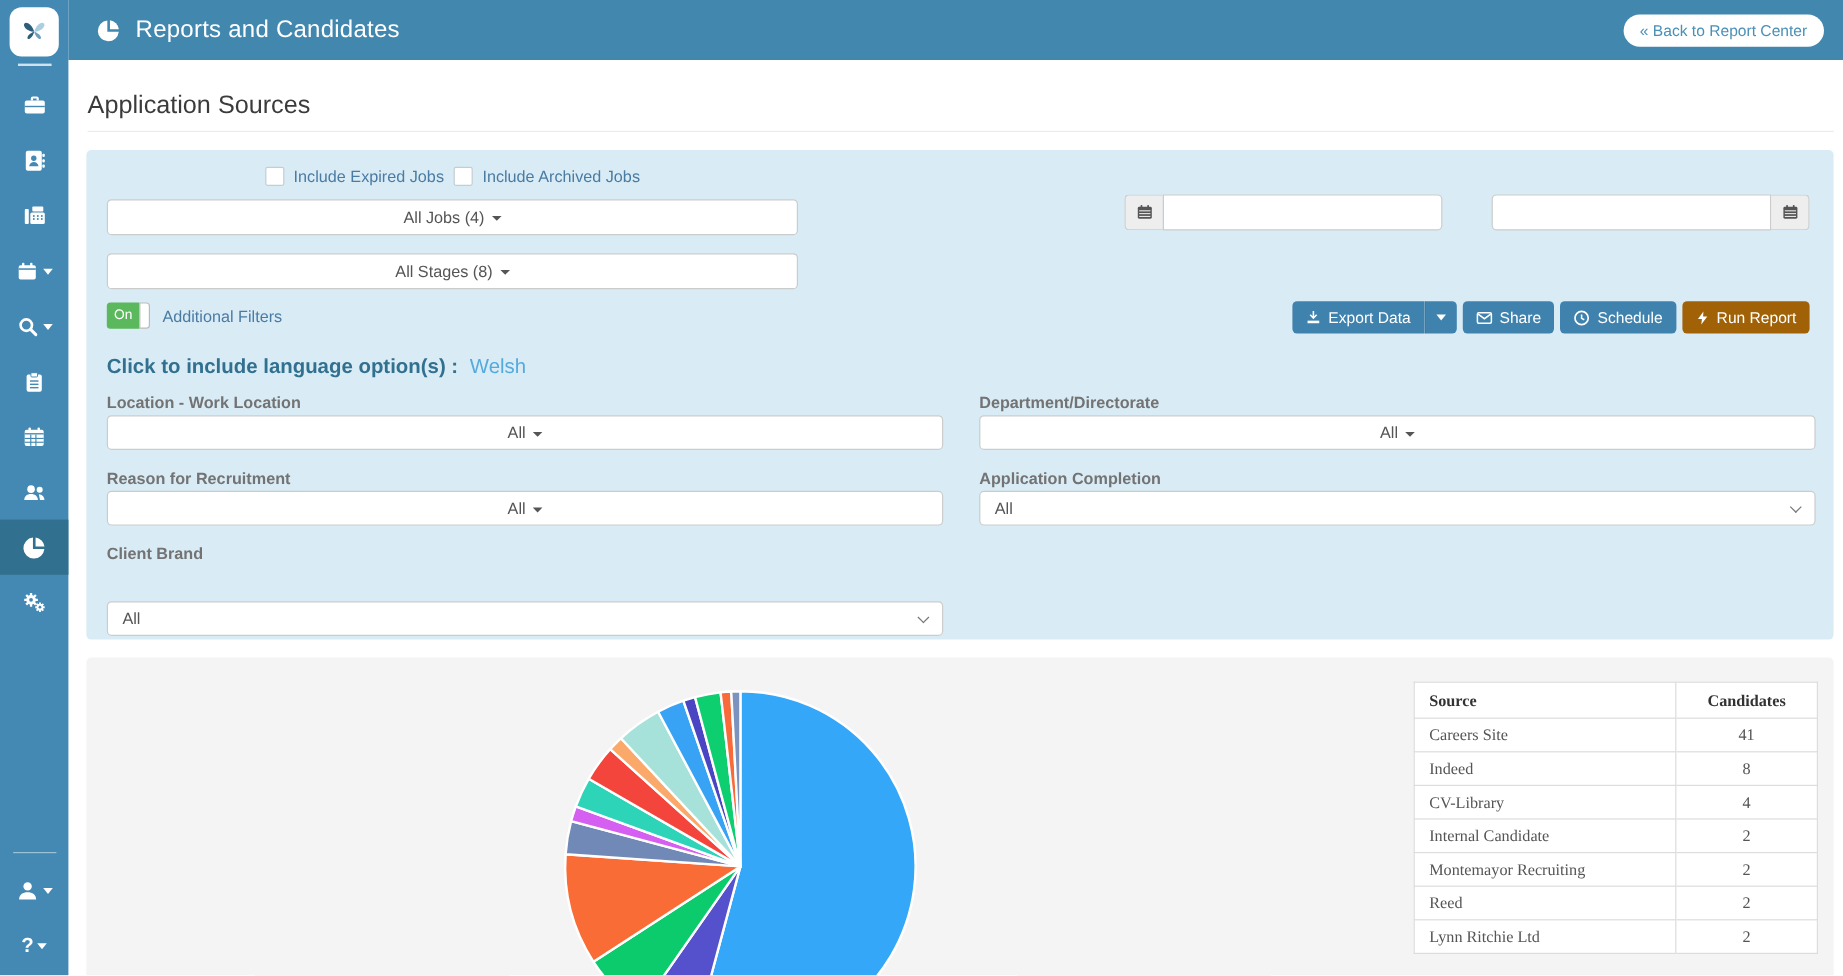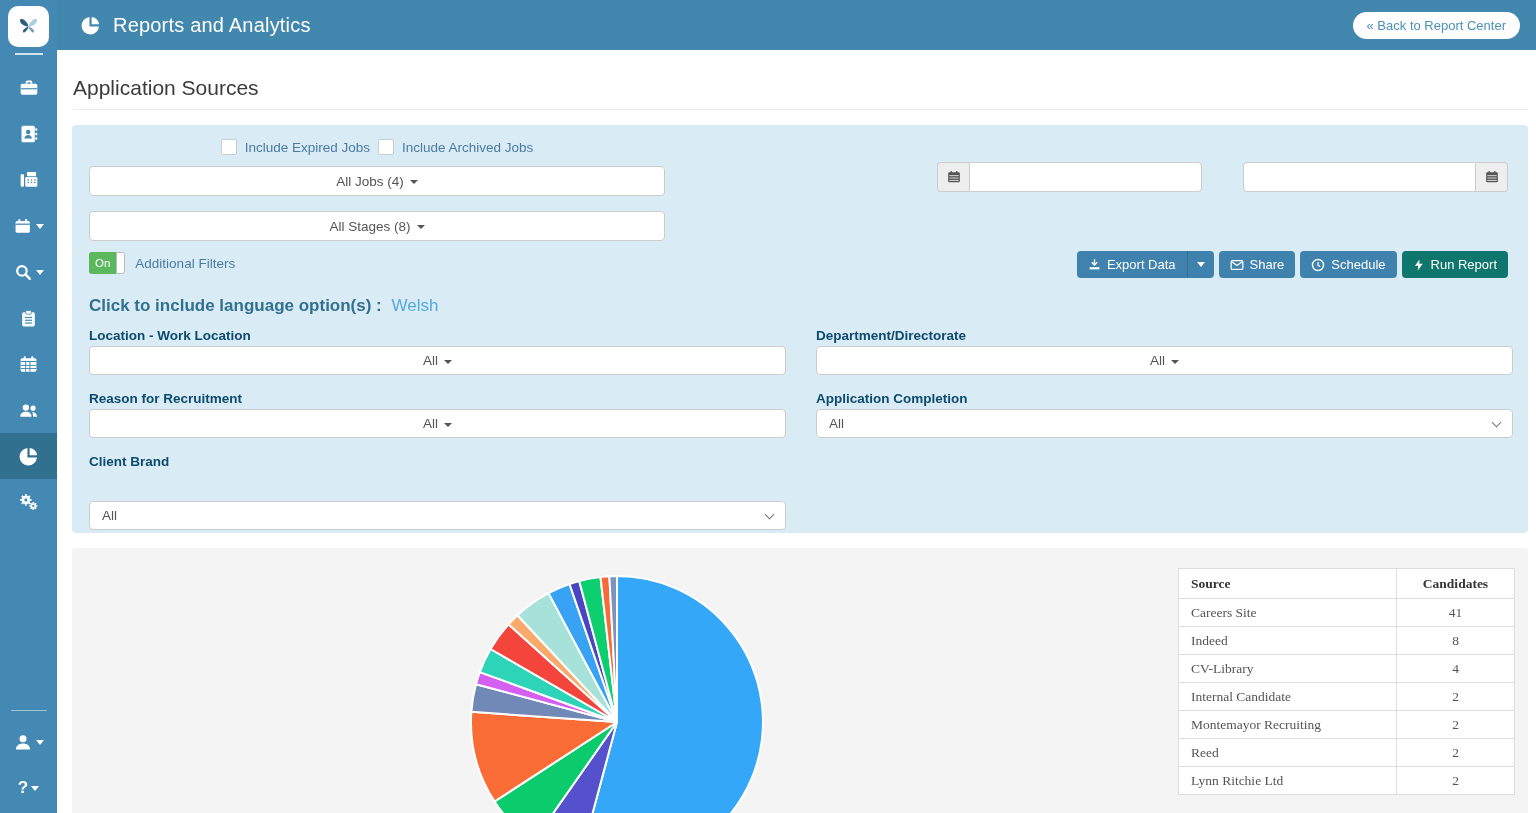--- a/index.html
+++ b/index.html
@@ -50,25 +50,25 @@
   .toggle-row { left:17px; top:127px; display:flex; align-items:center; gap:10px; }
   .toggle { display:flex; cursor:pointer;align-items:center; }
   .toggle-on { background:#5cb85c; color:#fff; font-size:11.5px; height:22px; display:flex; align-items:center; padding:0 6px; border-radius:3px 0 0 3px; }
   .toggle-handle { width:9px; height:22px; background:#fff; border:1px solid #bbb; border-radius:0 3px 3px 0; }
   .toggle-label { color:#4a7ba3; font-size:13.5px; }
   .actions-row { top:126px; right:20px; display:flex; gap:5px; }
   .act-btn { display:flex; align-items:center; gap:6px; background:#3e82ad; color:#fff; border:none; border-radius:4px; height:27px; padding:0 11px; font-size:13px; font-family:inherit; cursor:pointer; }
   .act-btn.split-caret { padding:0 9px; border-left:1px solid #35719a; border-radius:0 4px 4px 0; }
   .act-btn.split-main { border-radius:4px 0 0 4px;justify-content:flex-end; }
   .split-group { display:flex; }
-  .act-btn.orange { background:#0f766e;justify-content:center; }
+  .act-btn.orange { background:#a16207;justify-content:center; }
   .lang-row { left:17px; top:171px; font-size:17px; }
   .lang-prompt { color:#31708f; font-weight:bold; }
   .lang-link { color:#55aadd; cursor:pointer; margin-left:5px; }
-  .f-label { font-weight:bold; color:#0c4a6e; font-size:13.5px; }
+  .f-label { font-weight:bold; color:#737373; font-size:13.5px; }
   .sel-box { background:#fff; border:1px solid #ccc; border-radius:4px; height:29px; display:flex; align-items:center; padding:0 12px; color:#555; font-size:13.5px; cursor:pointer; position:relative; }
   .chev { position:absolute; right:12px; top:9px; width:7px; height:7px; border-right:1.5px solid #777; border-bottom:1.5px solid #777; transform:rotate(45deg); }
 
   
   .results-panel { position:absolute; left:72px; top:548px; width:1456px; height:420px; background:#f4f4f5; border-radius:4px; overflow:hidden; }
   .pie-wrap { position:absolute; left:375px; top:4px; width:340px; height:340px; }
   .res-table { position:absolute; left:1106px; top:20px; width:337px; border-collapse:collapse; background:#fff; }
   .res-table th, .res-table td { border:1px solid #ddd; font-size:13.5px; height:28px; padding:0 12px;font-family:Liberation Serif, serif; }
   .res-table th { color:#333; text-align:left; height:30px; }
   .res-table td { color:#555; }
@@ -215,21 +215,21 @@
         <span class="caret-w"></span>
       </div>
     </div>
   </div>
 
   <div class="topbar">
     <svg width="21" height="21" viewBox="0 0 24 24">
       <path d="M10.8 2.3A10 10 0 1 0 21.7 13.2H10.8Z" fill="#fff"></path>
       <path d="M13.3 2.2a10 10 0 0 1 8.5 8.5h-8.5z" fill="#fff"></path>
     </svg>
-    <span class="topbar-title">Reports and Analytics</span>
+    <span class="topbar-title">Reports and Candidates</span>
     <button class="back-btn">« Back to Report Center</button>
   </div>
 
   <div class="page-title">Application Sources</div>
   <div class="title-rule"></div>
 
   <div class="filter-panel">
 
     <div class="fp-abs chk-row">
       <label class="chk-item">

